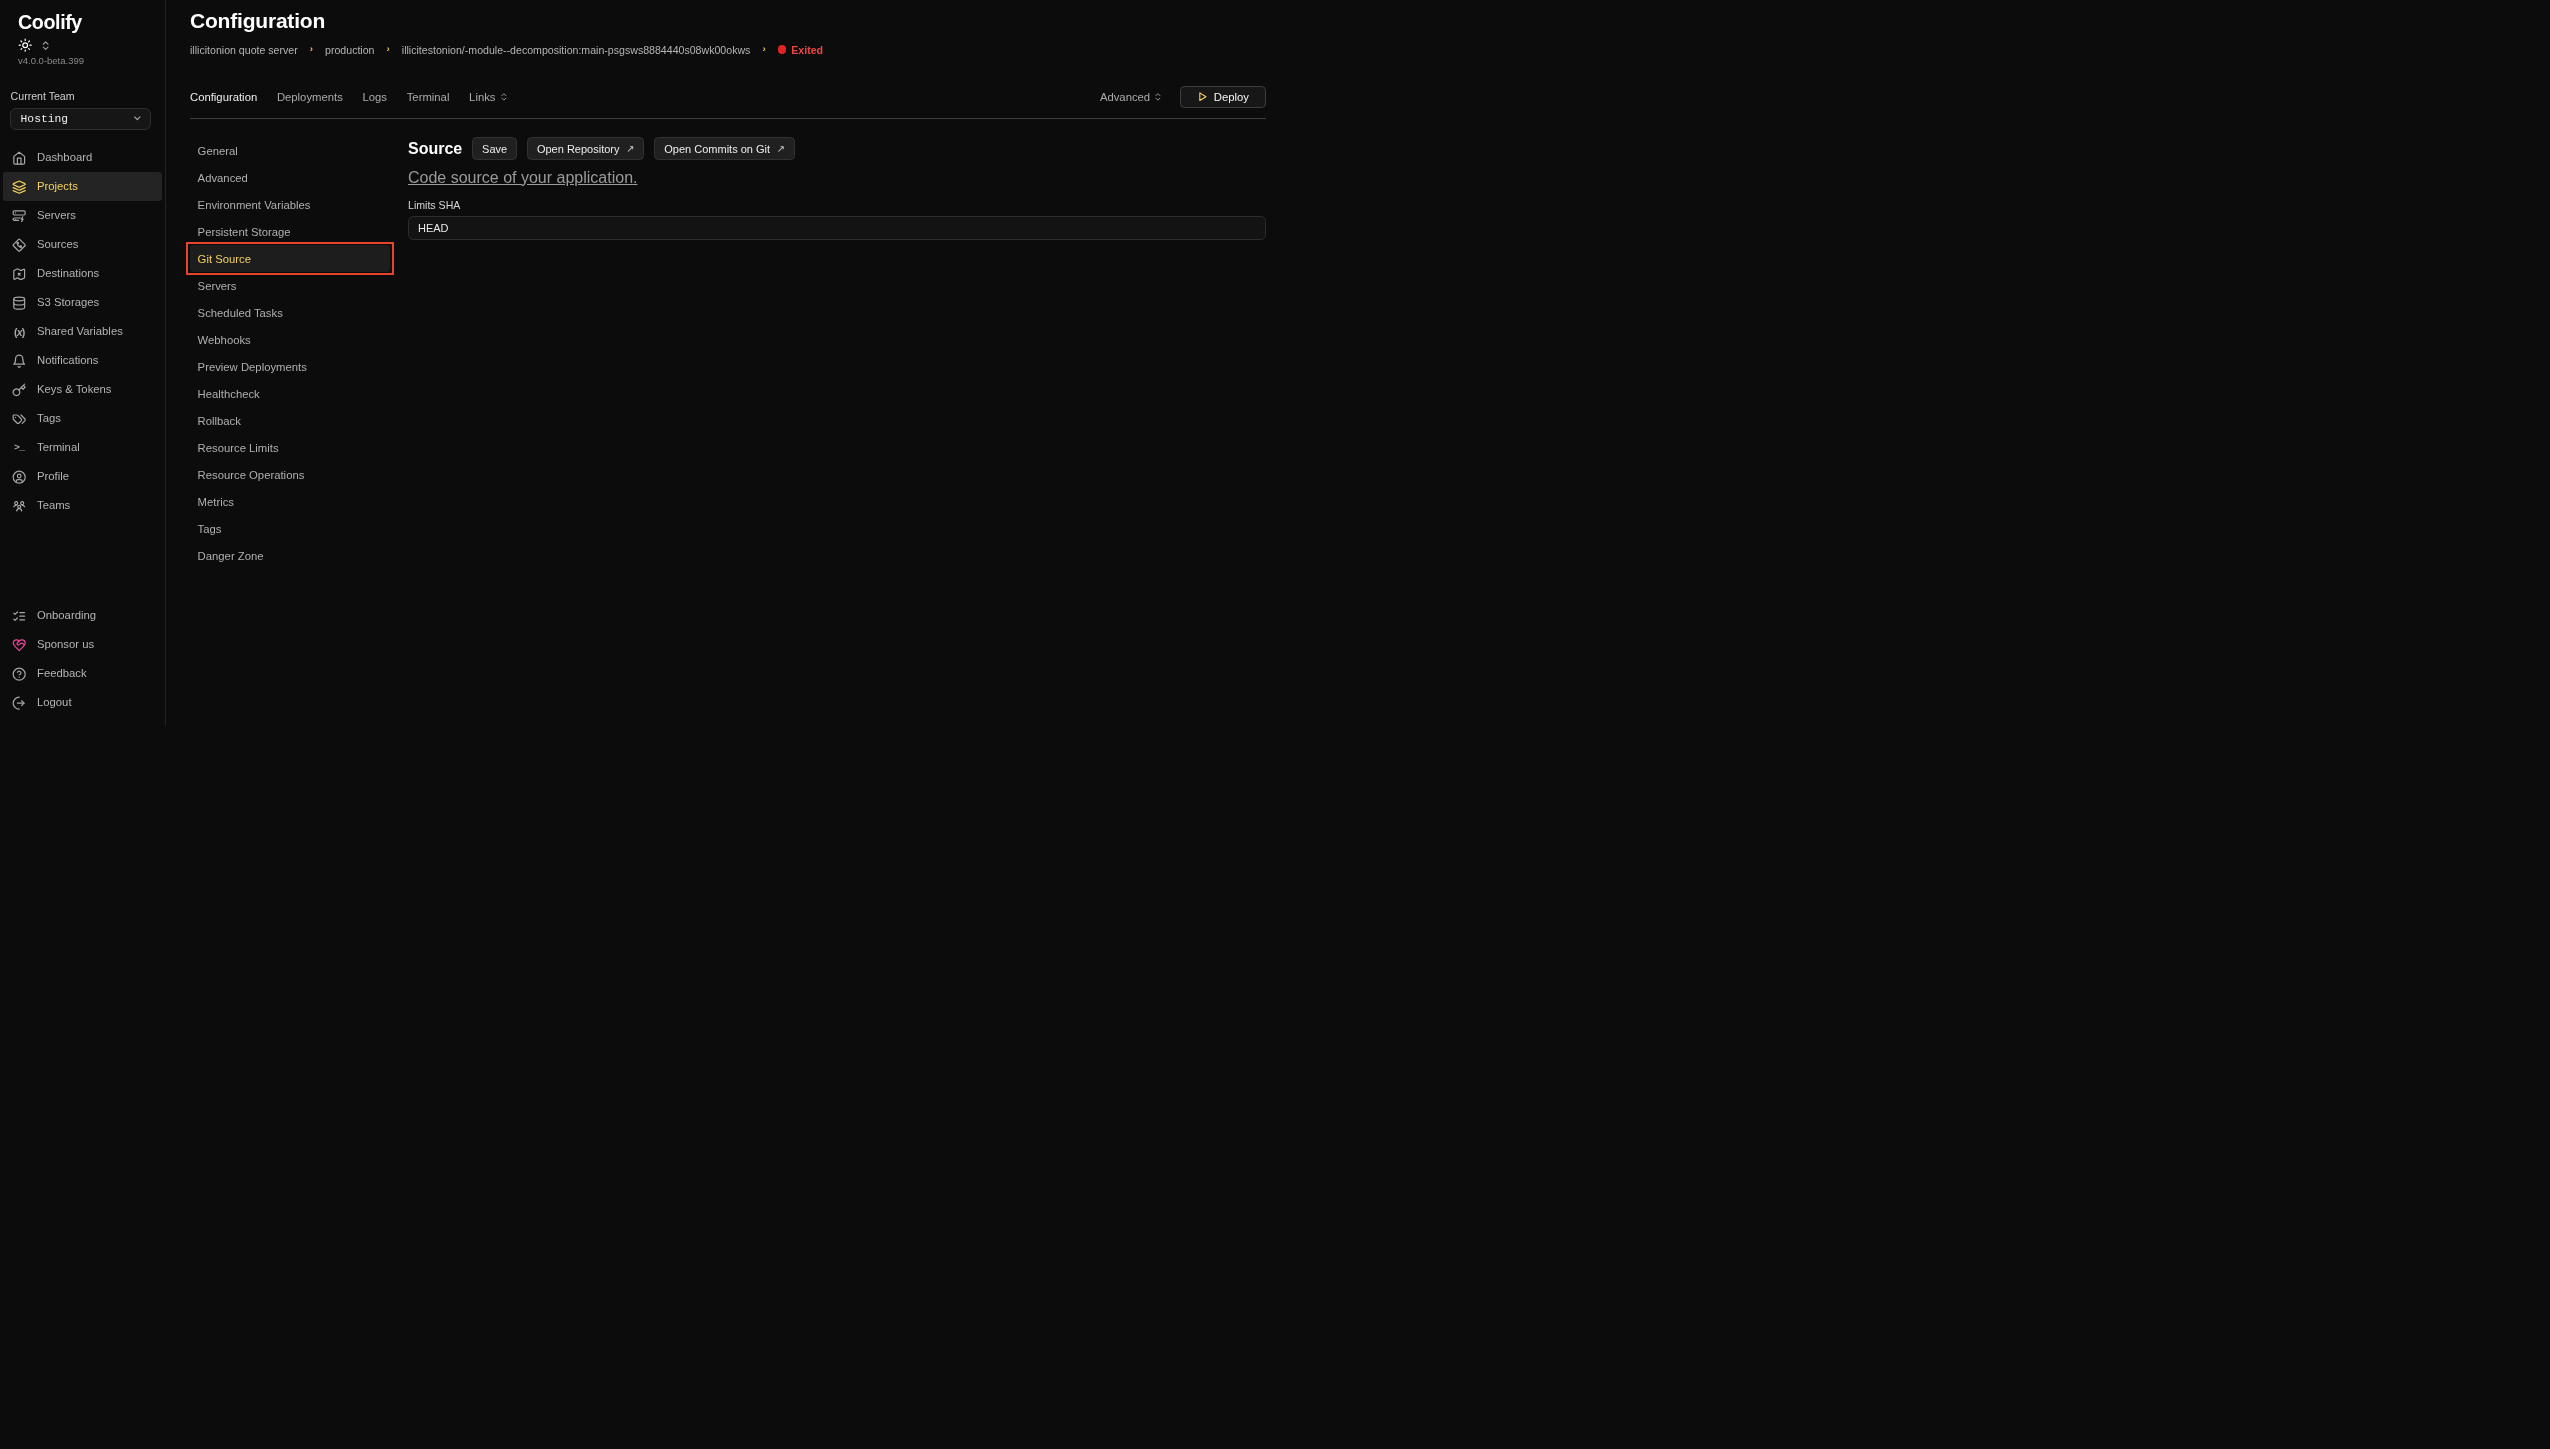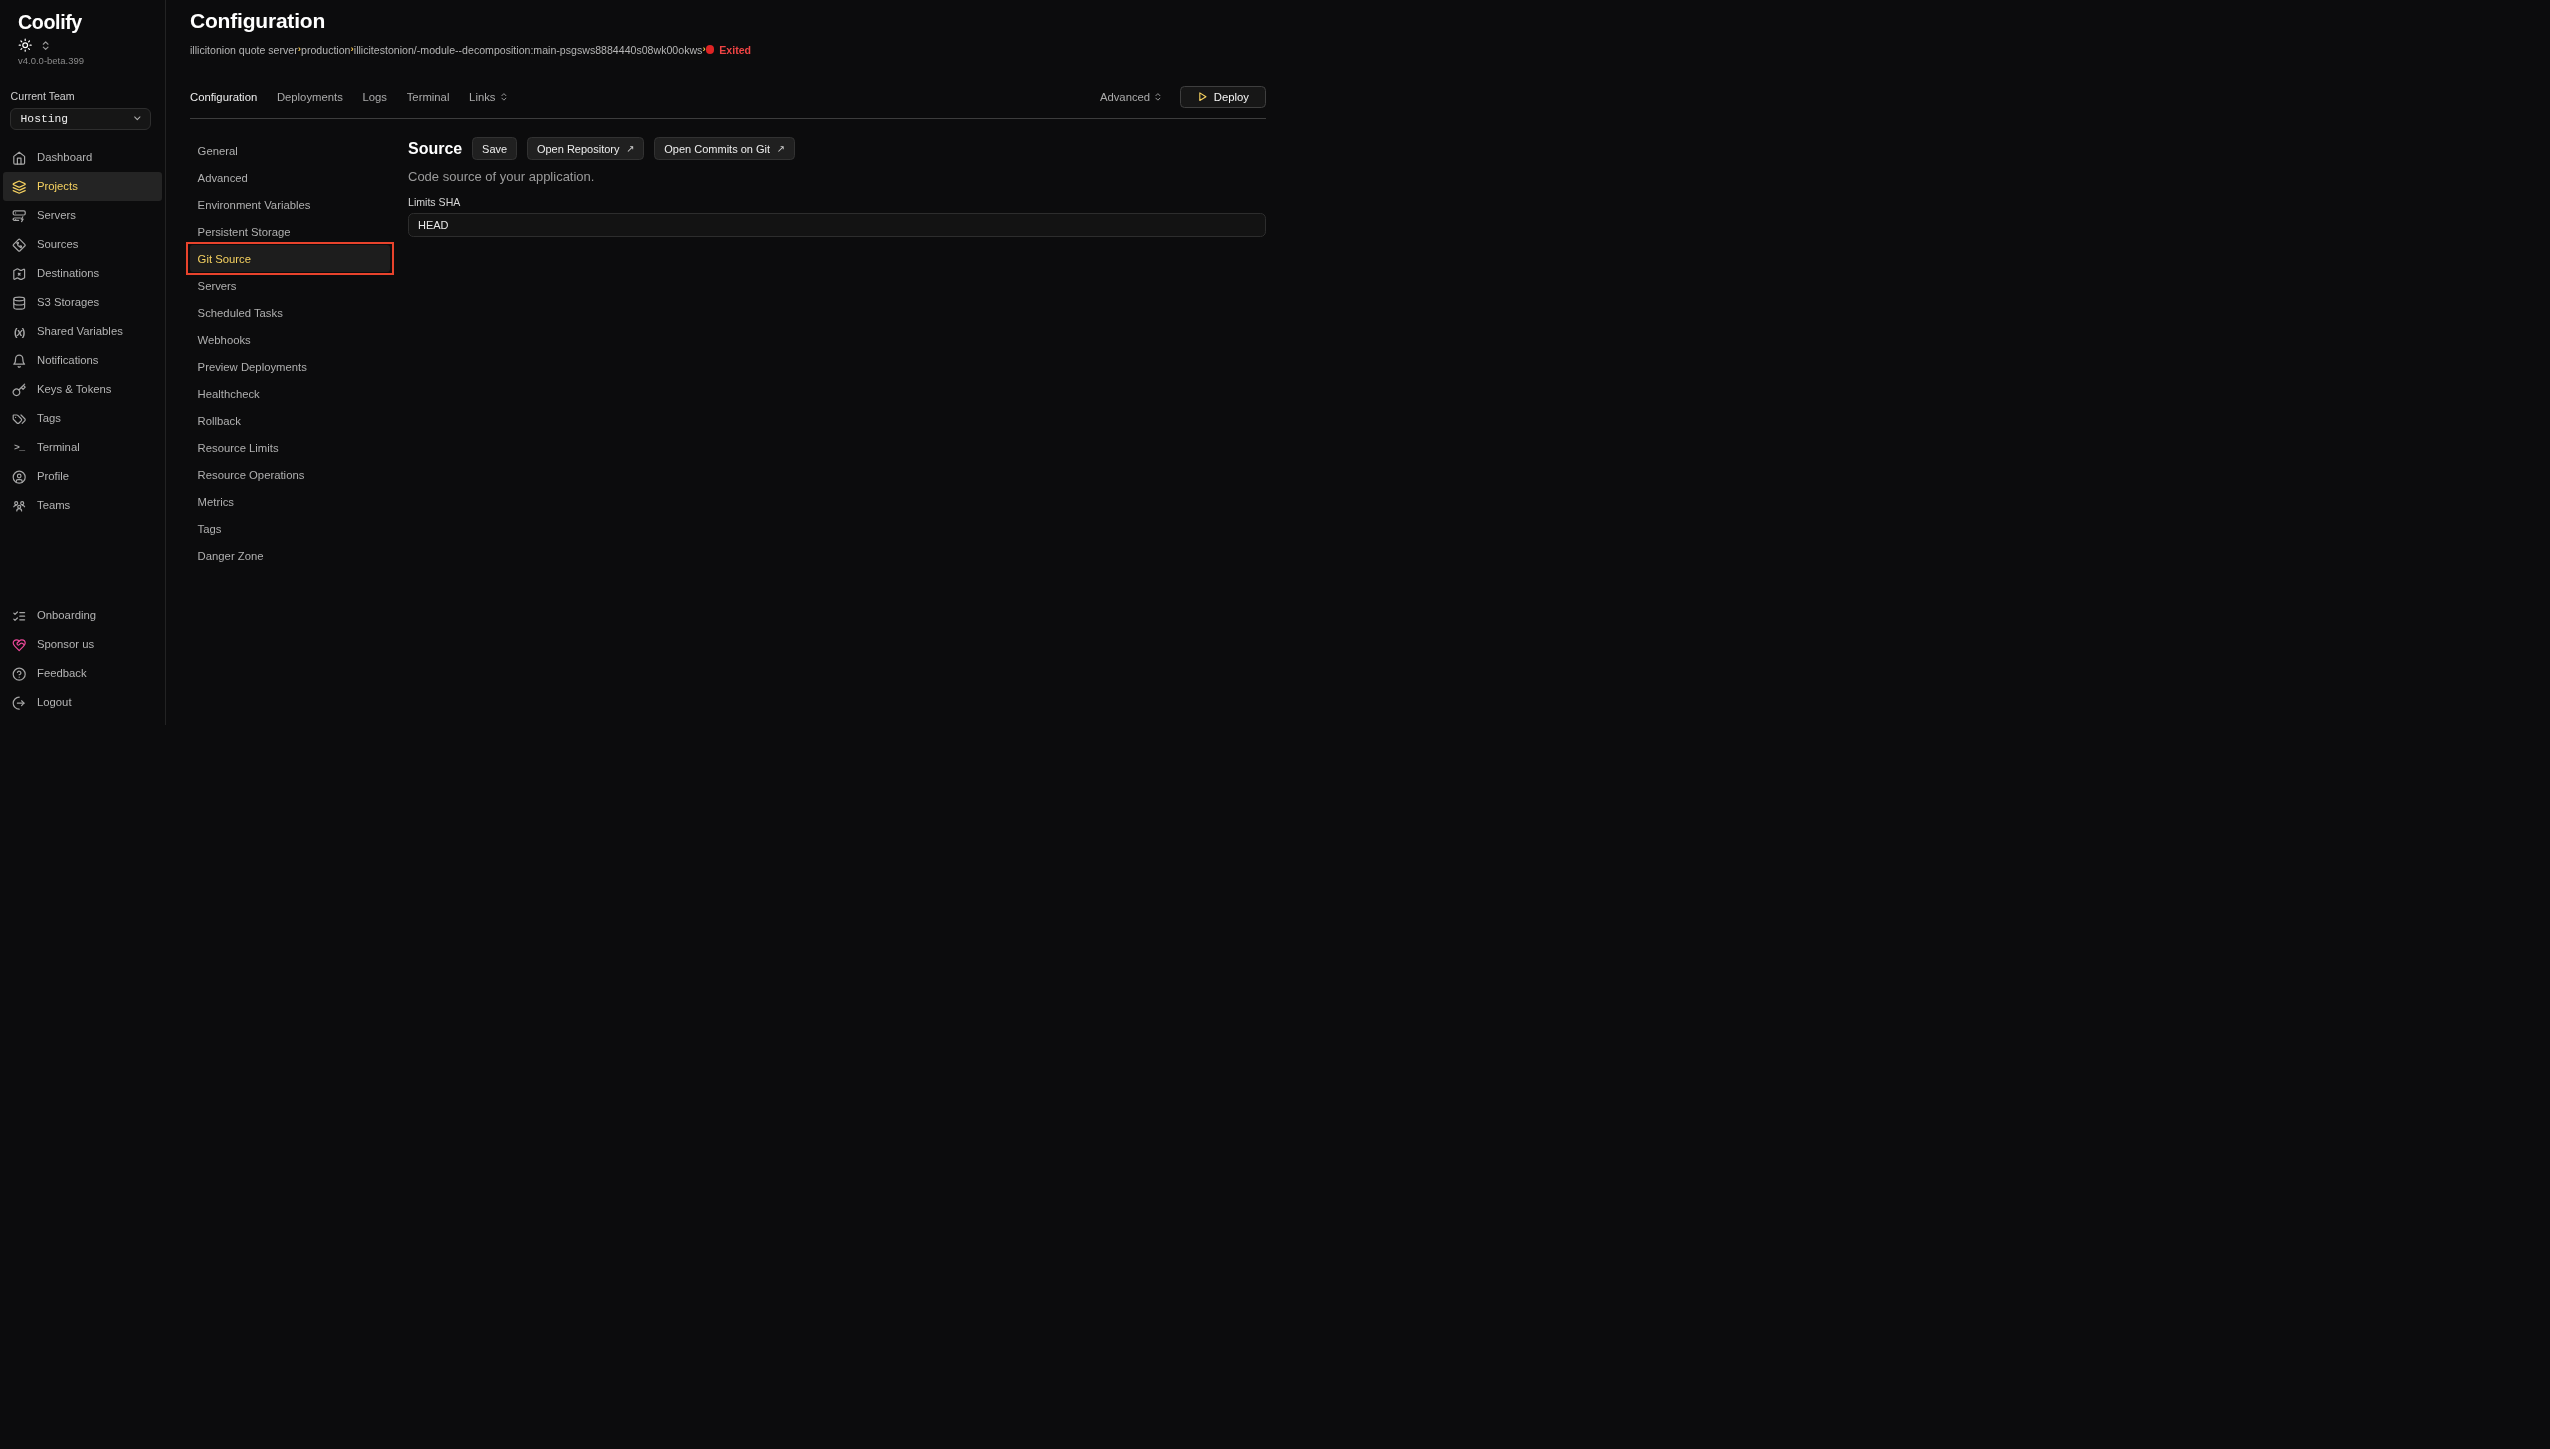--- a/index.html
+++ b/index.html
@@ -43,21 +43,21 @@
   .side-spacer { flex:1; }
   .glyph-ic { font-size:10.6px; font-weight:700; color:#a6a6a6; width:14.4px; text-align:center; letter-spacing:-0.8px; }
   .glyph-ic.term { font-family:"Liberation Mono", monospace; font-size:9.8px; }
 
   .ic { width:14.4px; height:14.4px; flex:none; }
   .ic svg { width:100%; height:100%; display:block; }
 
   
   .main { flex:1; padding:9px 9px 0 24px; position:relative; }
   .page-title { font-size:21px; font-weight:800; color:#ffffff; letter-spacing:-0.2px; }
-  .breadcrumb { display:flex; align-items:flex-start; gap:0; margin-top:10.6px; font-size:10.6px; color:#b5b5b5; }
+  .breadcrumb { display:flex; align-items:flex-start; gap:12px; margin-top:10.6px; font-size:10.6px; color:#b5b5b5; }
   .crumb { cursor:pointer; }
   .crumb-sep { color:#efc14d; font-size:9.8px; font-weight:700; margin-top:-0.8px; }
   .status-wrap { display:flex; align-items:center; gap:5.3px; }
   .status-dot { width:8.3px; height:8.3px; border-radius:50%; background:#e02424; display:inline-block; }
   .status-text { color:#ef4444; font-weight:700; font-size:10.6px; }
 
   .tabs-row { display:flex; align-items:center; margin-top:30px; height:23px; }
   .tabs { display:flex; align-items:center; gap:19.7px; }
   .tab { color:#ababab; font-size:11.3px; cursor:pointer; display:flex; align-items:center; gap:3.8px; }
   .tab.active { color:#ededed; }
@@ -84,21 +84,21 @@
 
   .form-area { flex:1; margin-left:18px; }
   .source-header { display:flex; align-items:center; gap:9.8px; }
   .source-title { font-size:16px; font-weight:800; color:#ffffff; }
   .btn {
     display:flex; align-items:center; gap:6.8px; height:23px; padding:0 9px;
     background:#202020; border:0.8px solid #323232; border-radius:4.5px;
     color:#ededed; font-size:11px; cursor:pointer; white-space:nowrap;
   }
   .btn .arr { color:#cccccc; font-size:9.8px; }
-  .subtitle { color:#9b9b9b; font-size:13px; margin-top:8.3px; }
+  .subtitle { color:#9b9b9b; font-size:16px; margin-top:8.3px;text-decoration:underline; }
 
   .fields-row { display:flex; gap:10.6px; margin-top:16.6px; }
   .field-group { flex:1; position:relative; }
   .field-label { color:#d6d6d6; font-size:10.6px; }
   .tinput {
     margin-top:5.3px; width:100%; height:24px; background:#131313;
     border:0.8px solid #2d2d2d; border-radius:5.3px; color:#e8e8e8;
     font-size:11px; padding:0 9px; font-family:"Liberation Sans", sans-serif;
     display:flex; align-items:center; outline:none;
   }

